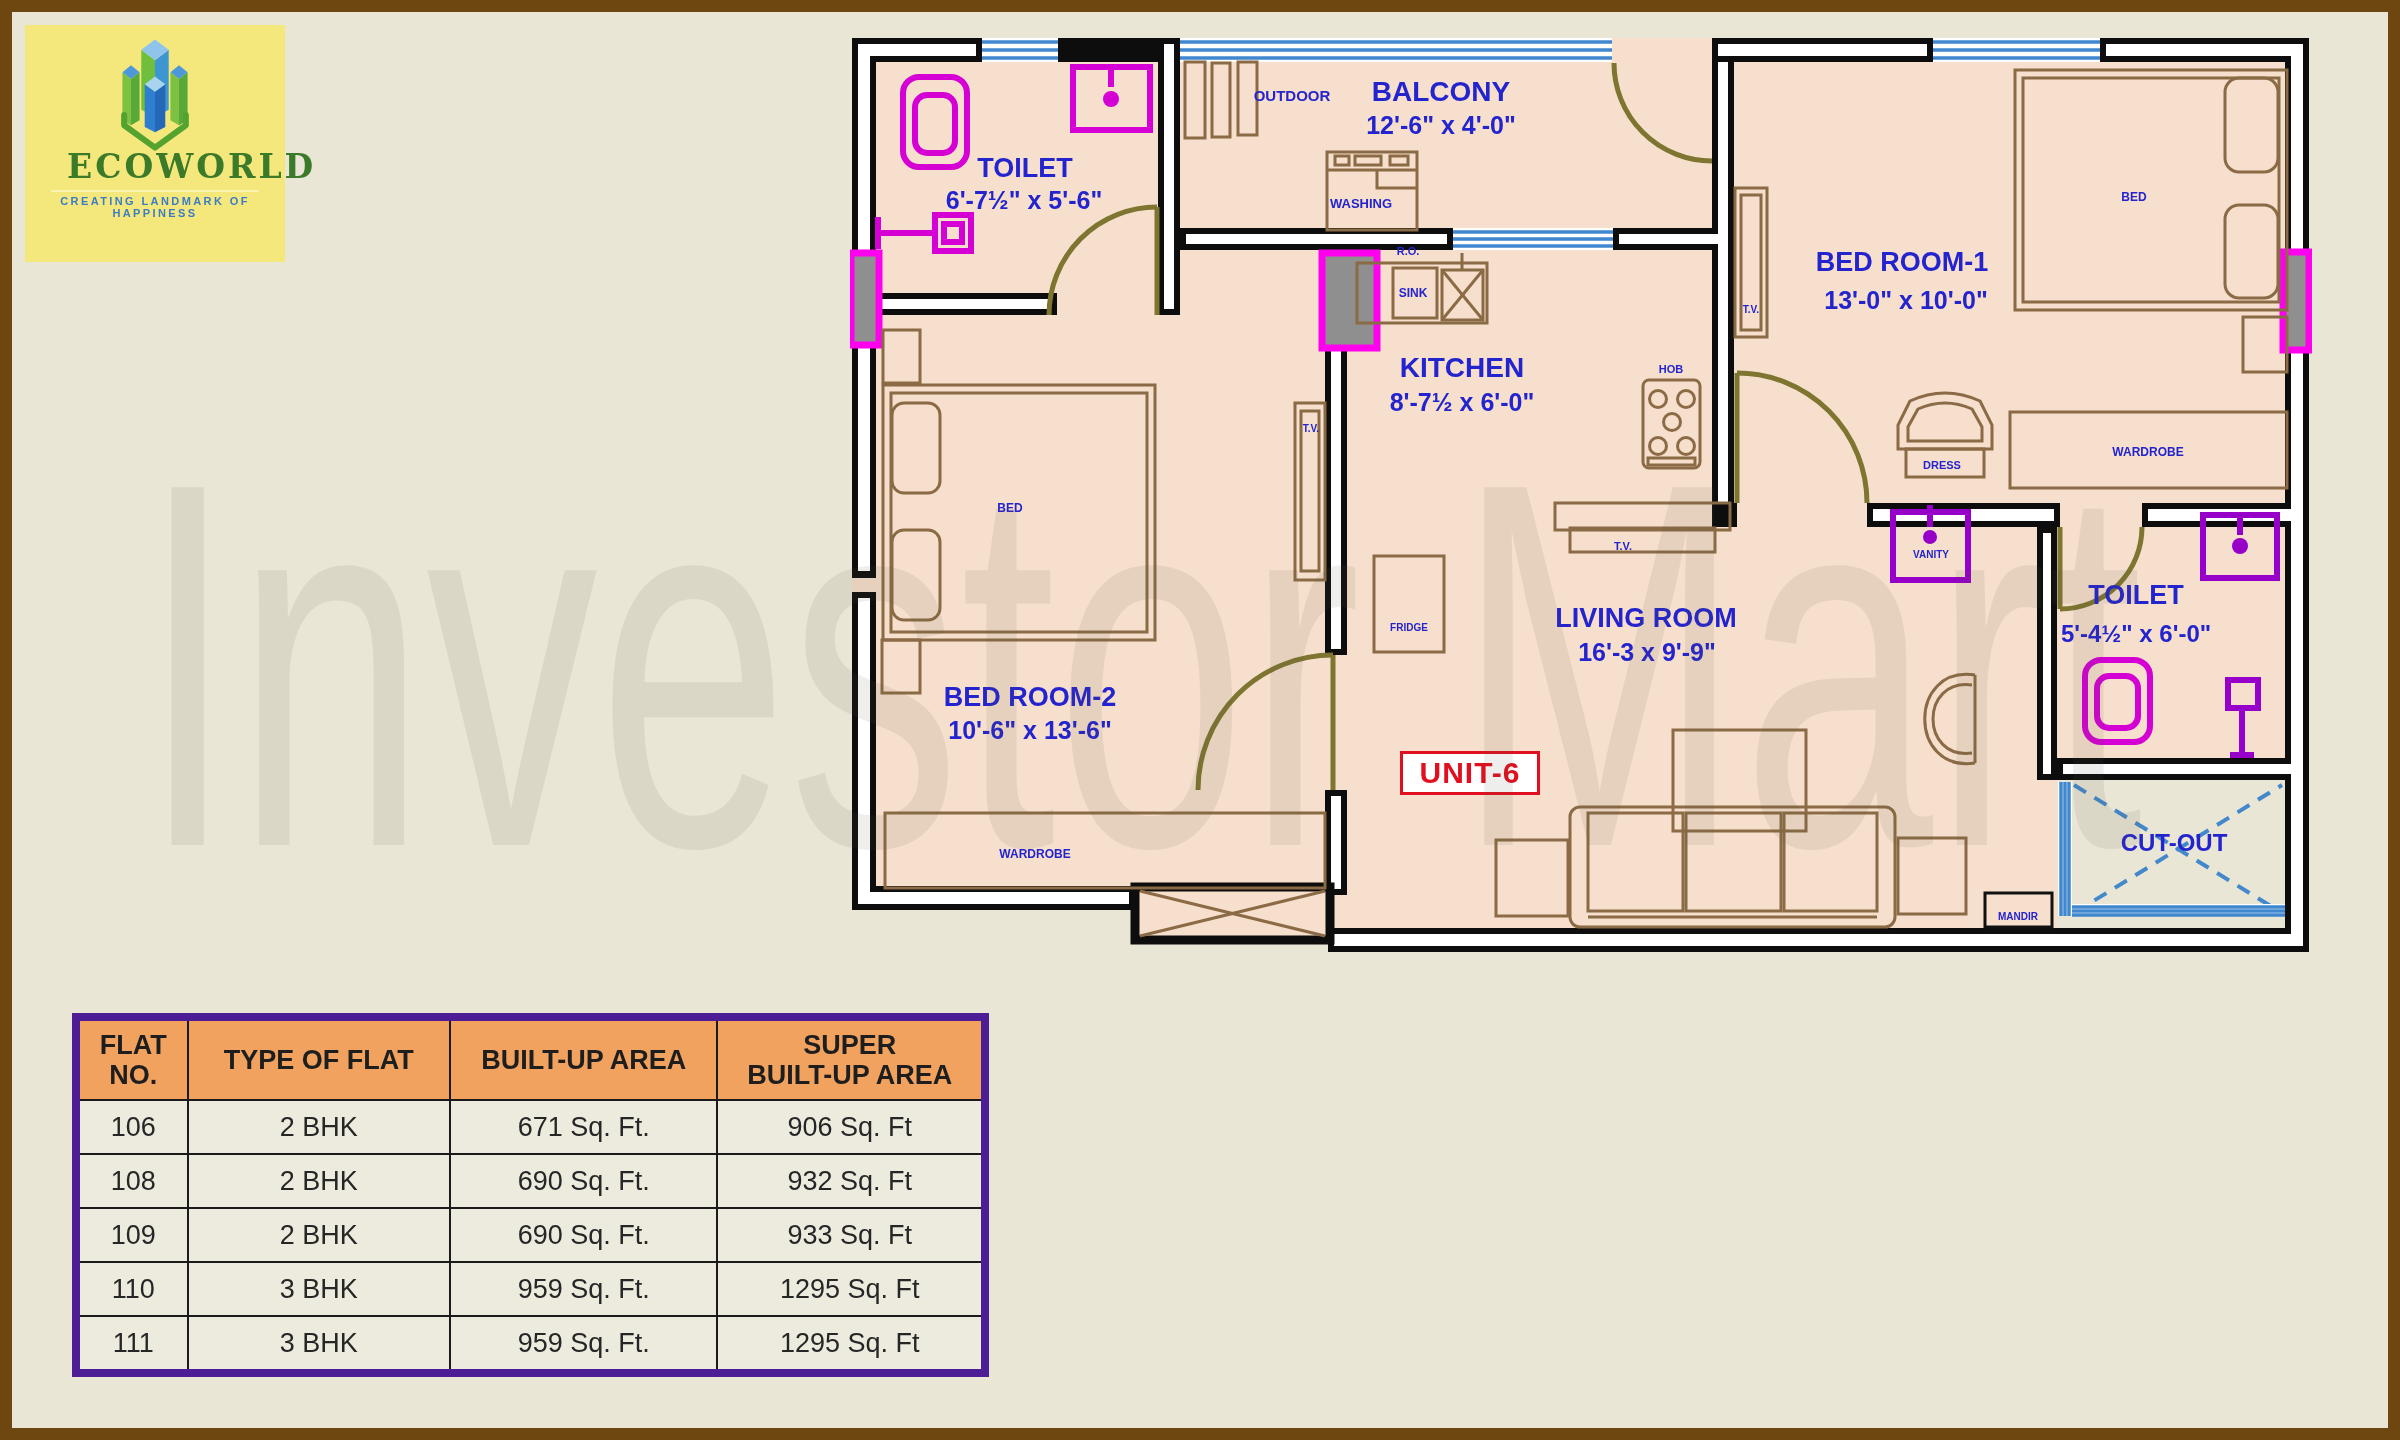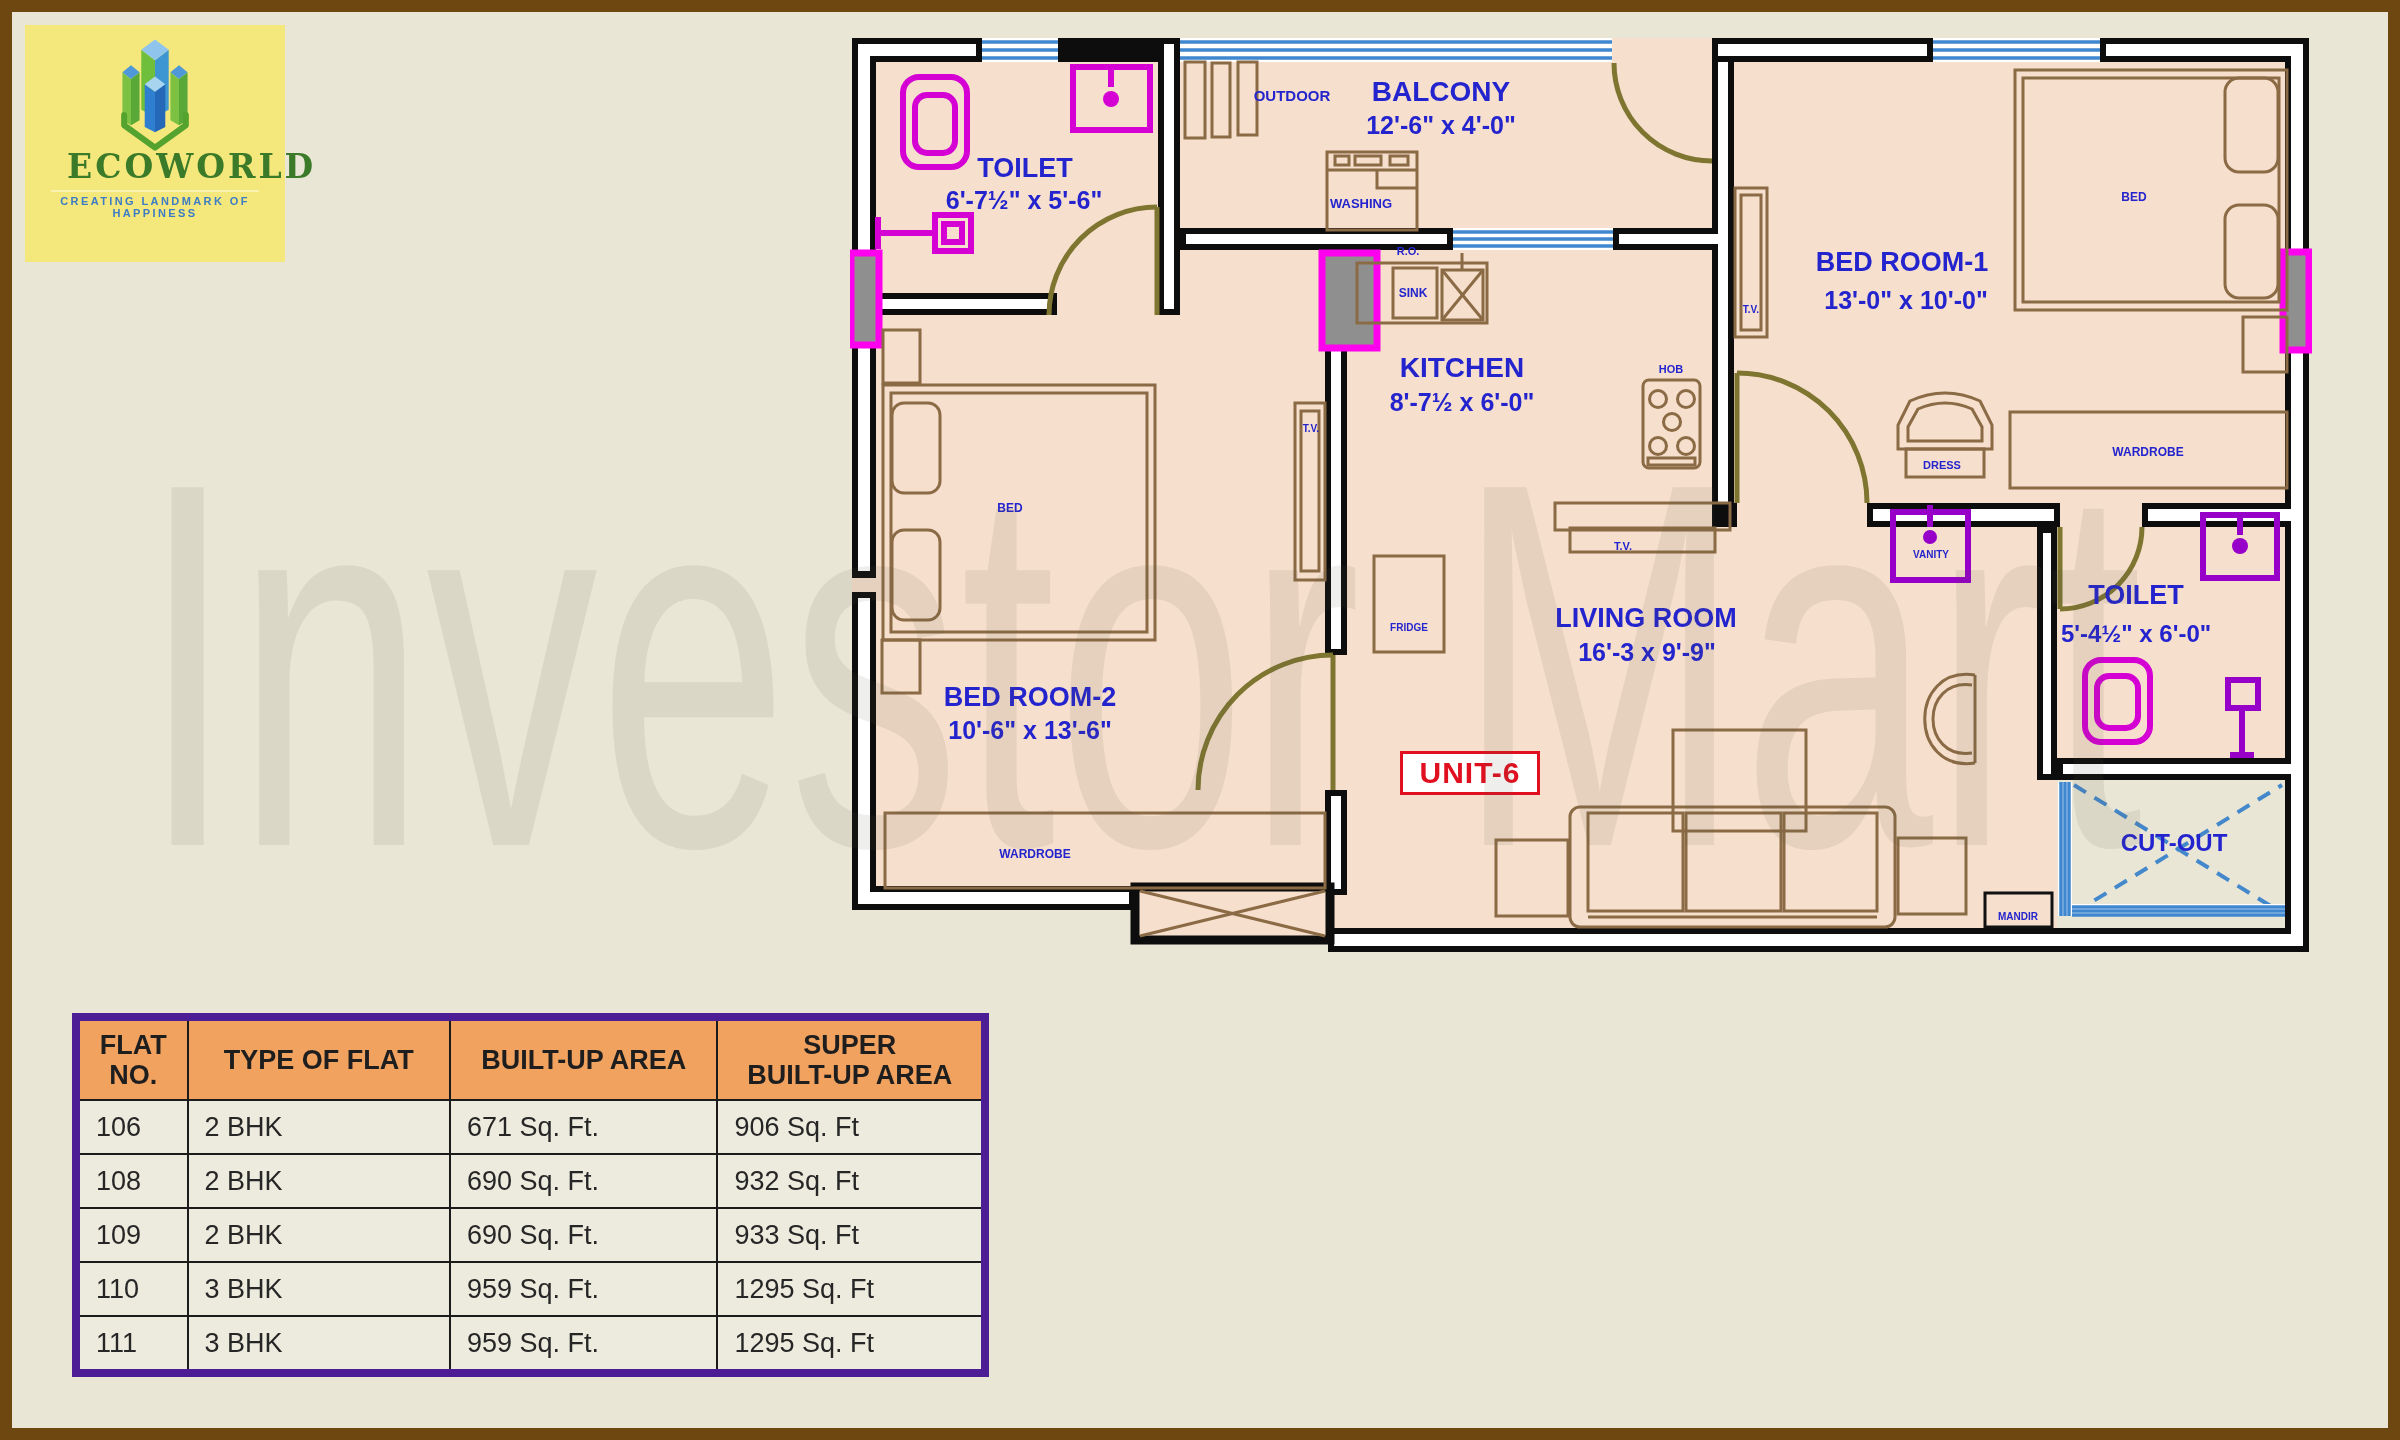--- a/index.html
+++ b/index.html
@@ -47,21 +47,21 @@
   }
 
   
   table.area-table { position:absolute; left:33px; top:1013px; width:917px; z-index:20; border-collapse:collapse; border:8px solid #4c1d95;margin-left:39px; }
   .area-table th {
     background:#F1A25F; border:2px solid #1B1B1B; height:78px;
     font-size:27px; font-weight:bold; color:#1E1E1E; white-space:pre-line; line-height:1.12; padding:0 4px;
   }
   .area-table td {
     background:#EDEBDE; border:2px solid #1B1B1B; height:52px;
-    font-size:27px; color:#262626; padding:0 16px;
+    font-size:27px; color:#262626; text-align:center; padding:0 16px;
   }
 </style>
 </head>
 <body>
 
 <div class="page">
 
   <div class="logo-card">
     <svg width="120" height="120" viewBox="0 0 120 140">
       <polygon points="22,48 22,104 32,110 32,56" fill="#7CC142"></polygon>

